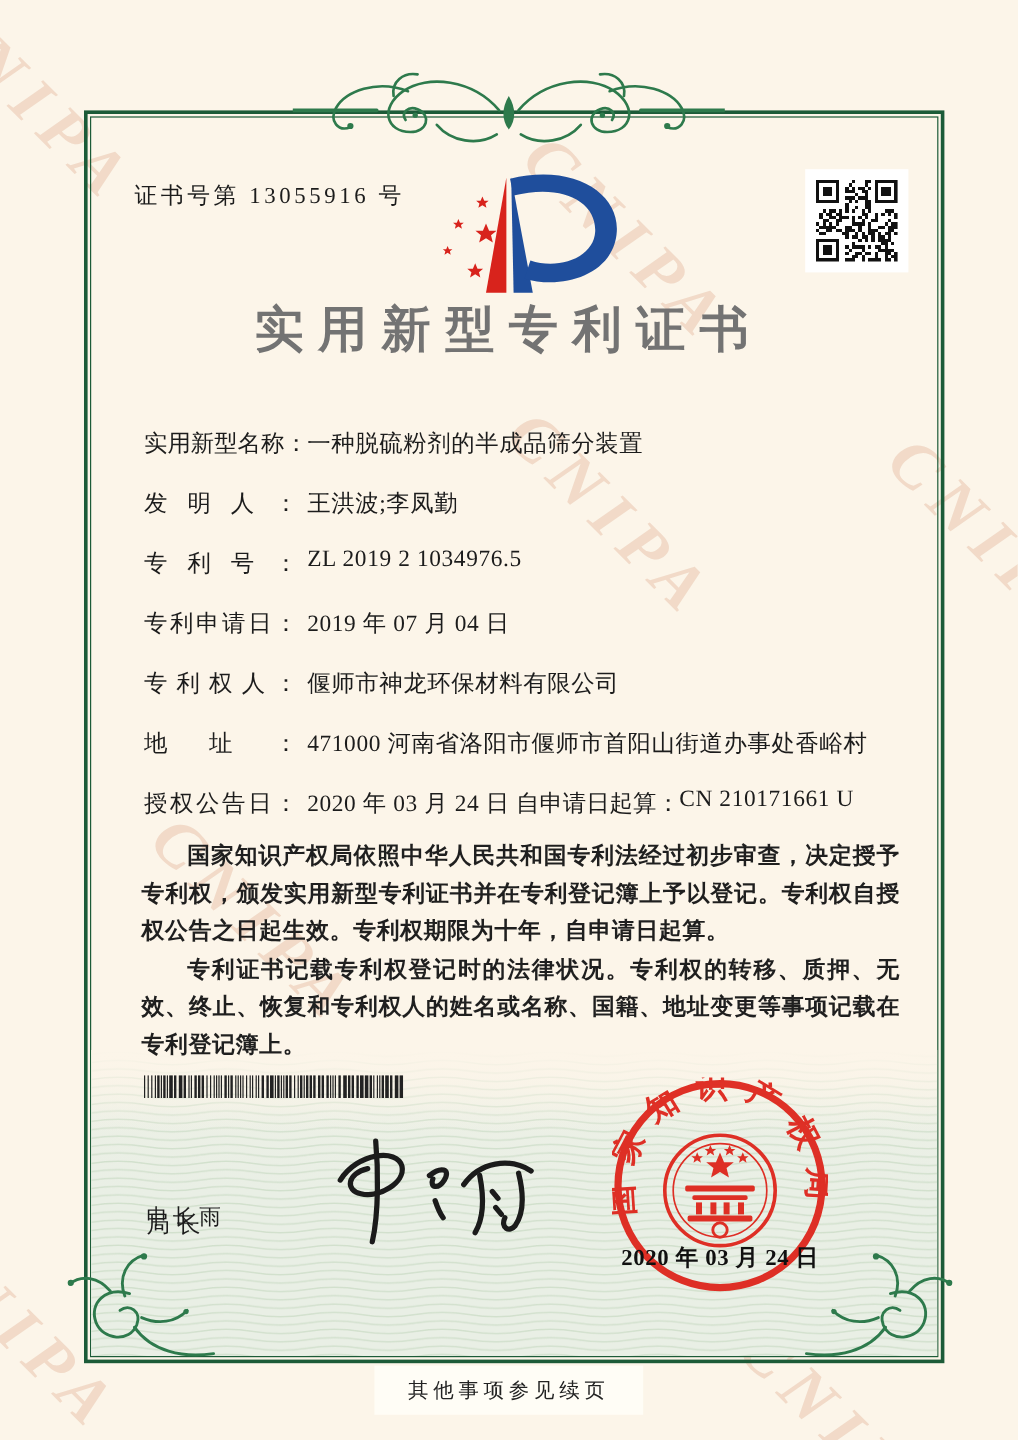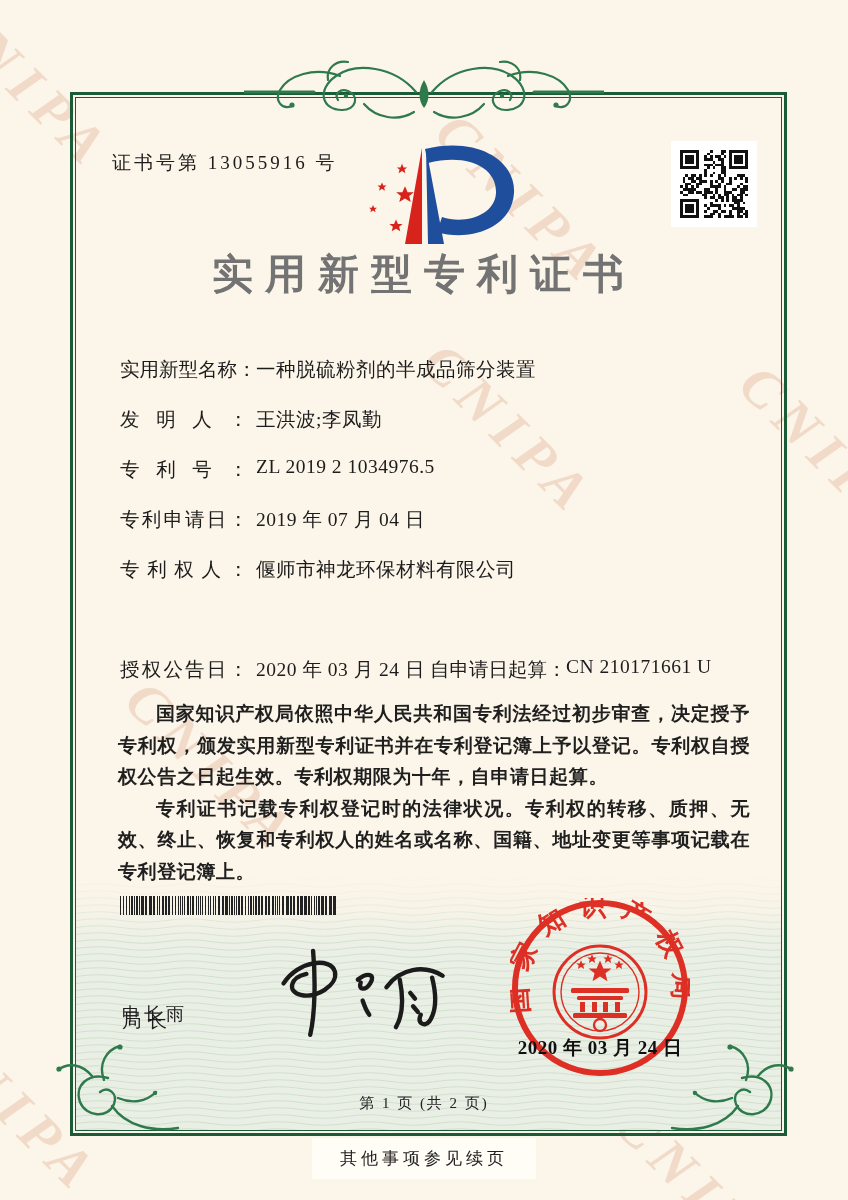--- a/index.html
+++ b/index.html
@@ -496,20 +496,23 @@
   </div>
   <div class="field-row" style="top:456px">
     <span class="f-label">专利号：</span><span class="f-value">ZL 2019 2 1034976.5</span>
   </div>
   <div class="field-row" style="top:506px">
     <span class="f-label">专利申请日：</span><span class="f-value">2019 年 07 月 04 日</span>
   </div>
   <div class="field-row" style="top:556px">
     <span class="f-label">专利权人：</span><span class="f-value">偃师市神龙环保材料有限公司</span>
   </div>
+  <div class="field-row" style="top:606px">
+    <span class="f-label">地址：</span><span class="f-value">471000  河南省洛阳市偃师市首阳山街道办事处香峪村</span>
+  </div>
   <div class="field-row" style="top:656px">
     <span class="f-label">授权公告日：</span><span class="f-value">2020 年 03 月 24 日</span>
     <span class="pair2">
       <span class="f-label">自申请日起算：</span><span class="f-value">CN 210171661 U</span>
     </span>
   </div>
 
   <div class="paras">
     <p>国家知识产权局依照中华人民共和国专利法经过初步审查，决定授予专利权，颁发实用新型专利证书并在专利登记簿上予以登记。专利权自授权公告之日起生效。专利权期限为十年，自申请日起算。</p>
     <p>专利证书记载专利权登记时的法律状况。专利权的转移、质押、无效、终止、恢复和专利权人的姓名或名称、国籍、地址变更等事项记载在专利登记簿上。</p>
@@ -630,18 +633,17 @@
       <rect x="-20" y="14" width="5" height="10" stroke="none"></rect>
       <rect x="-8" y="14" width="5" height="10" stroke="none"></rect>
       <rect x="3" y="14" width="5" height="10" stroke="none"></rect>
       <rect x="15" y="14" width="5" height="10" stroke="none"></rect>
       <rect x="-27" y="25" width="54" height="5" rx="1.5" stroke="none"></rect>
       <circle cy="37" r="6" fill="none" stroke-width="2.4"></circle>
     </g>
   </svg>
   <div class="seal-date">2020 年 03 月 24 日</div>
 
-  <div class="page-indicator">第 1 页 (共 2 页)</div>
 </div>
 
 <div class="cont-note-wrap">
   <span class="cont-note">其他事项参见续页</span>
 </div>
 
 </body></html>

